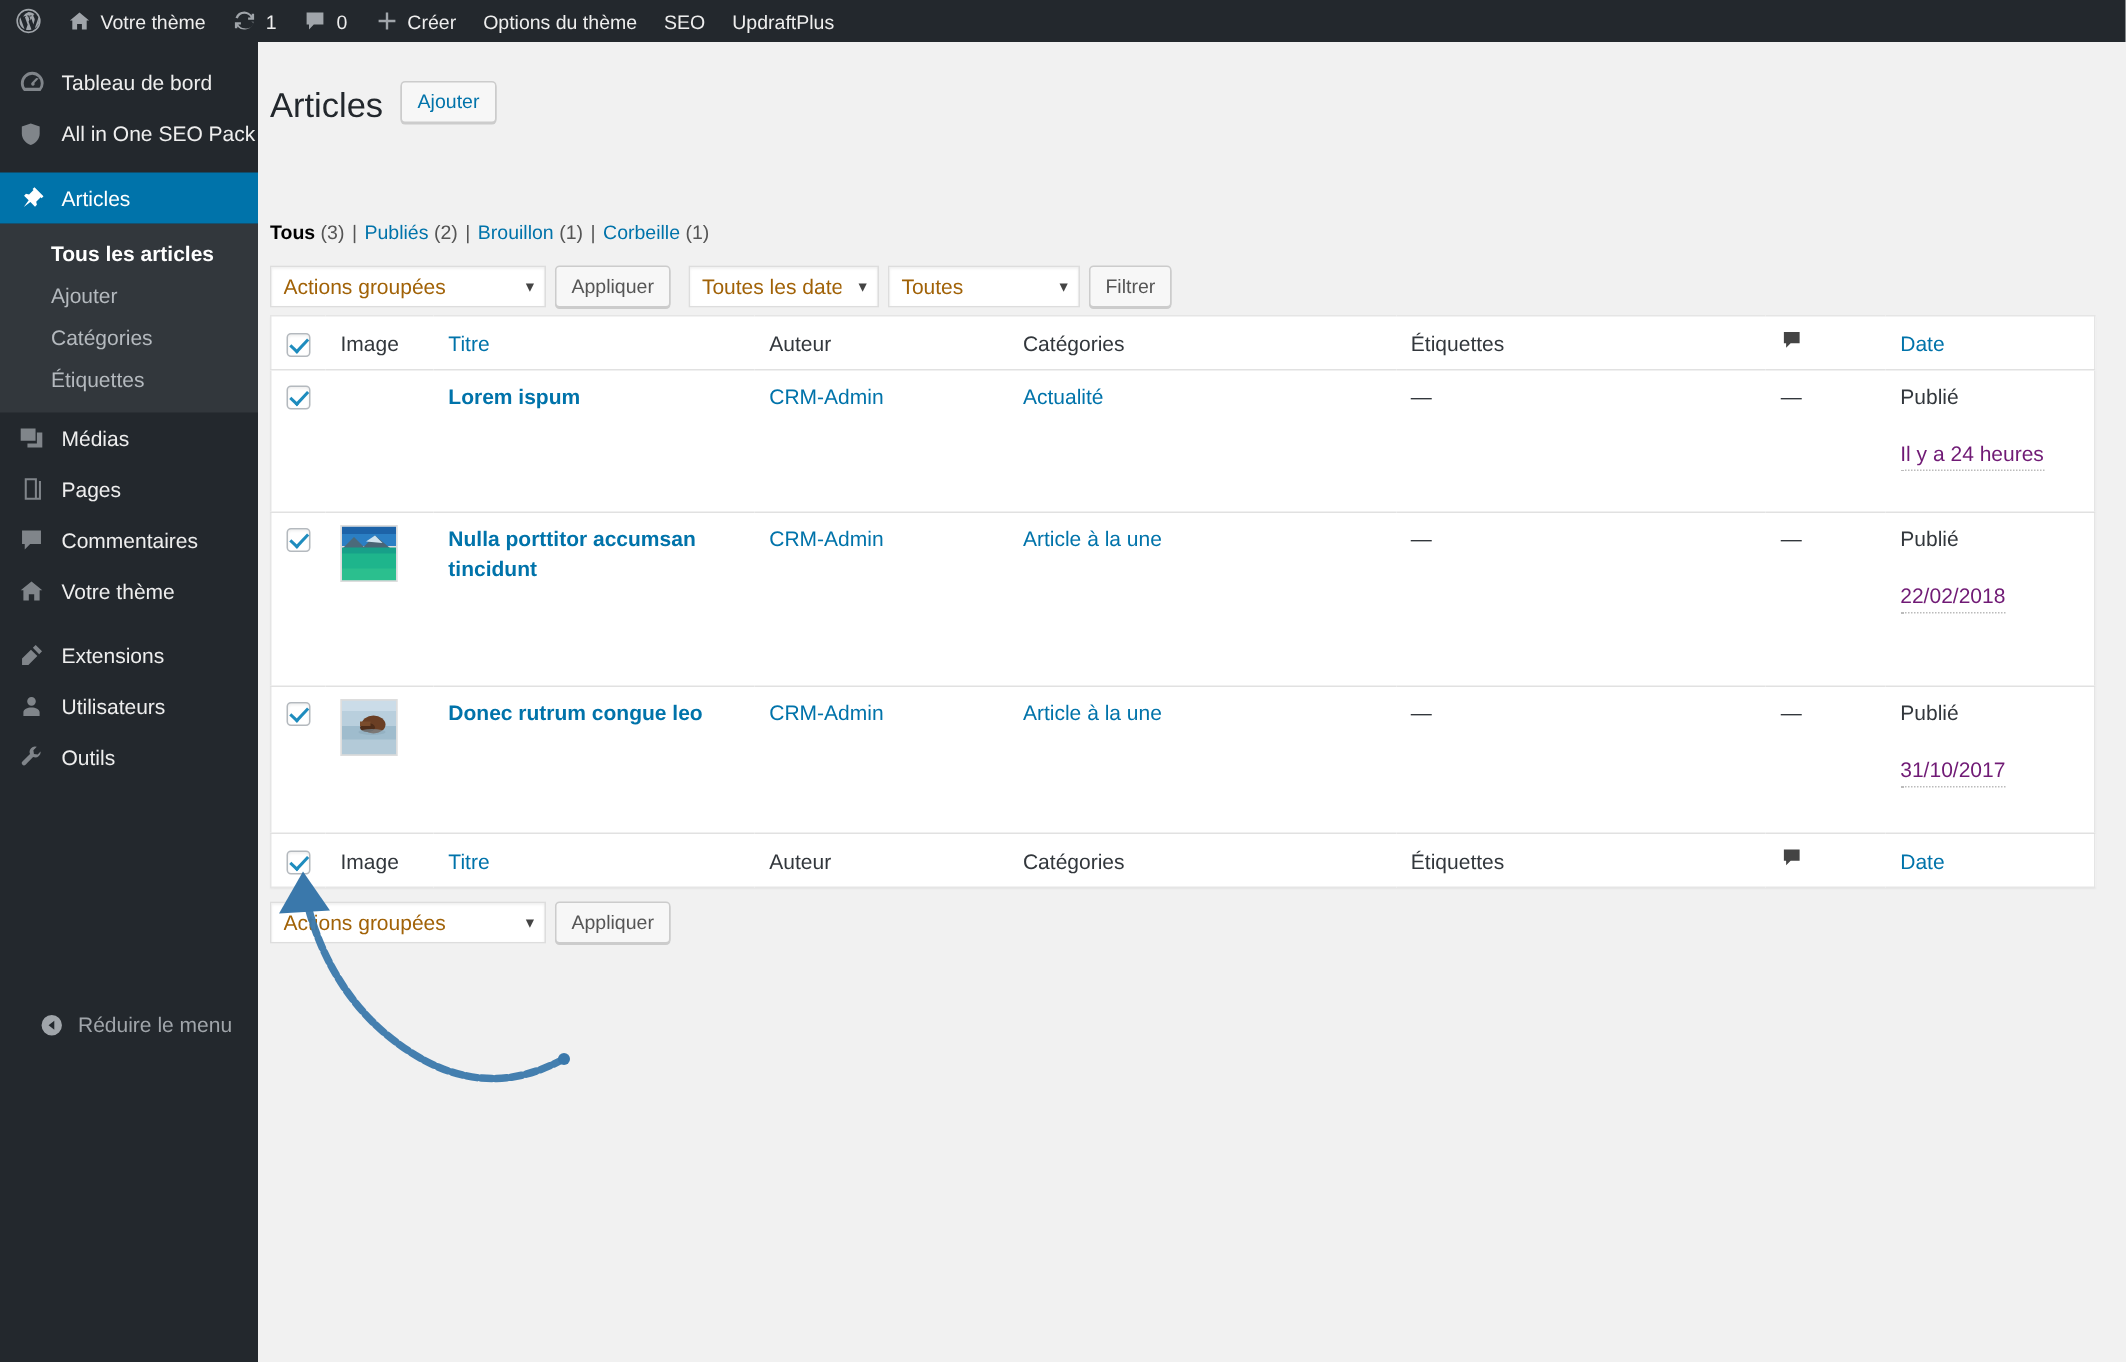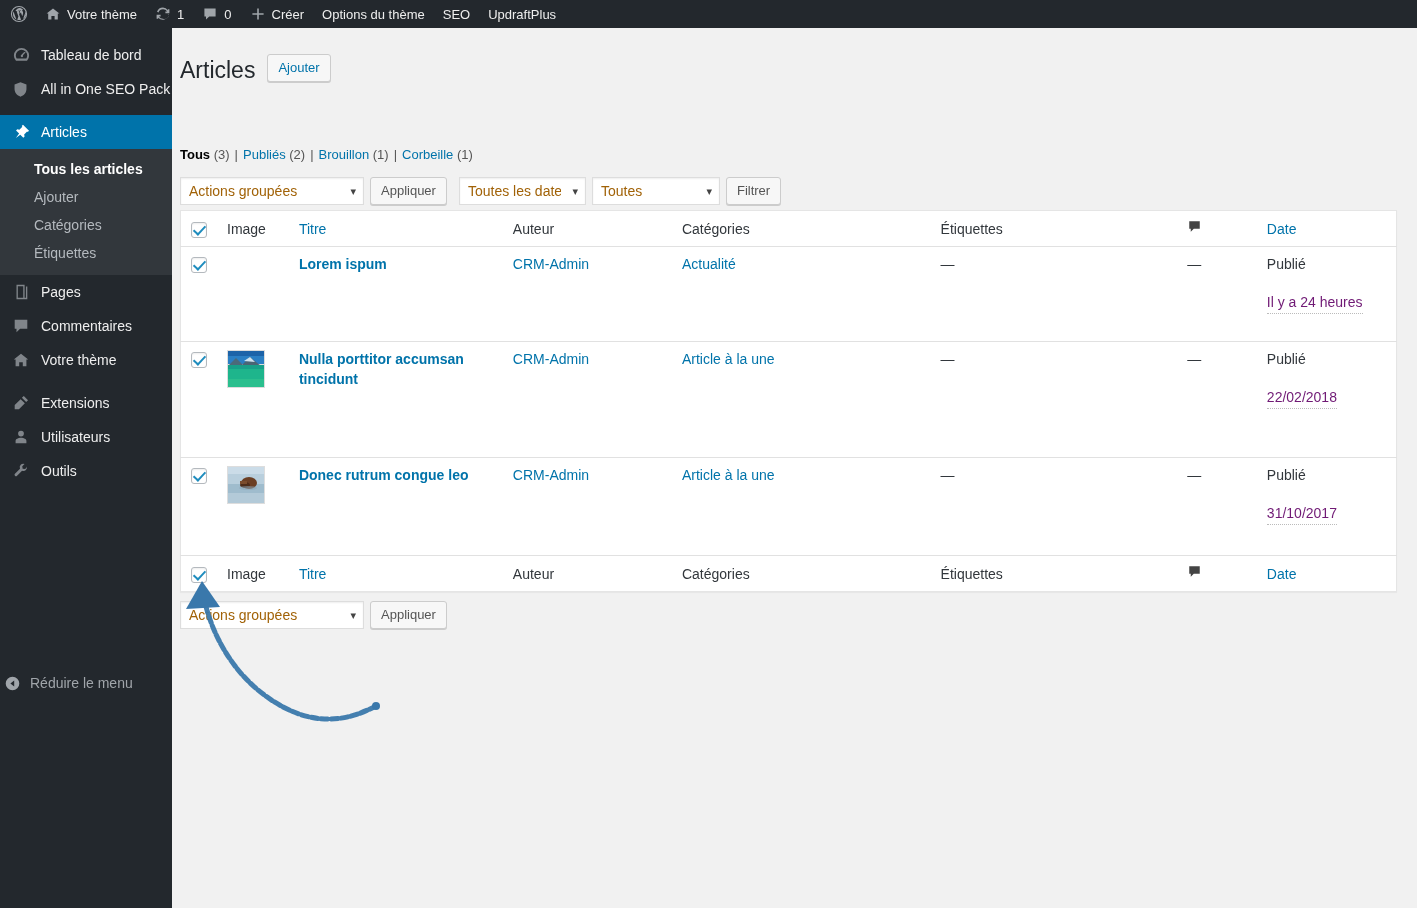--- a/index.html
+++ b/index.html
@@ -78,21 +78,21 @@
     color: #b4b9be;
     cursor: pointer;
     line-height: 16px;
   }
   .submenu-item.current { color: #fff; font-weight: bold; }
 
   #collapse-menu {
     position: absolute; top: 638px; left: 0;
     width: 160px; height: 34px;
     display: flex; align-items: center;
-    padding-left: 4px;
+    padding-left: 26px;
     color: #a0a5aa;
     font-size: 14px; cursor: pointer;
   }
   #collapse-menu .cm-icon { margin-right: 9px; display: flex; }
 
   
   #wpbody {
     position: absolute; top: 28px; left: 160px;
     width: 1257px; height: 880px;
     background: #f1f1f1;
@@ -381,20 +381,28 @@
     <span class="mi-label">Articles</span>
   </div>
 
   <div class="submenu">
     <span class="submenu-item current">Tous les articles</span>
     <span class="submenu-item">Ajouter</span>
     <span class="submenu-item">Catégories</span>
     <span class="submenu-item">Étiquettes</span>
   </div>
 
+  <div class="menu-item">
+    <span class="mi-icon">
+      <svg width="18" height="18" viewBox="0 0 20 20" fill="#a0a5aa">
+        <path d="M2 3h11v9H2V3zm1.5 7.5 2.3-3 1.7 2.2 1.6-2 2.4 2.8H3.5zM14 6h4v11H7v-3h7V6z"></path>
+      </svg>
+    </span>
+    <span class="mi-label">Médias</span>
+  </div>
 
   <div class="menu-item">
     <span class="mi-icon">
       <svg width="18" height="18" viewBox="0 0 20 20" fill="#a0a5aa">
         <path d="M5 2h9v16H5V2zm1.5 1.5v13h6v-13h-6zM15.5 4H17v14H7v-1.5h8.5V4z"></path>
       </svg>
     </span>
     <span class="mi-label">Pages</span>
   </div>
 

